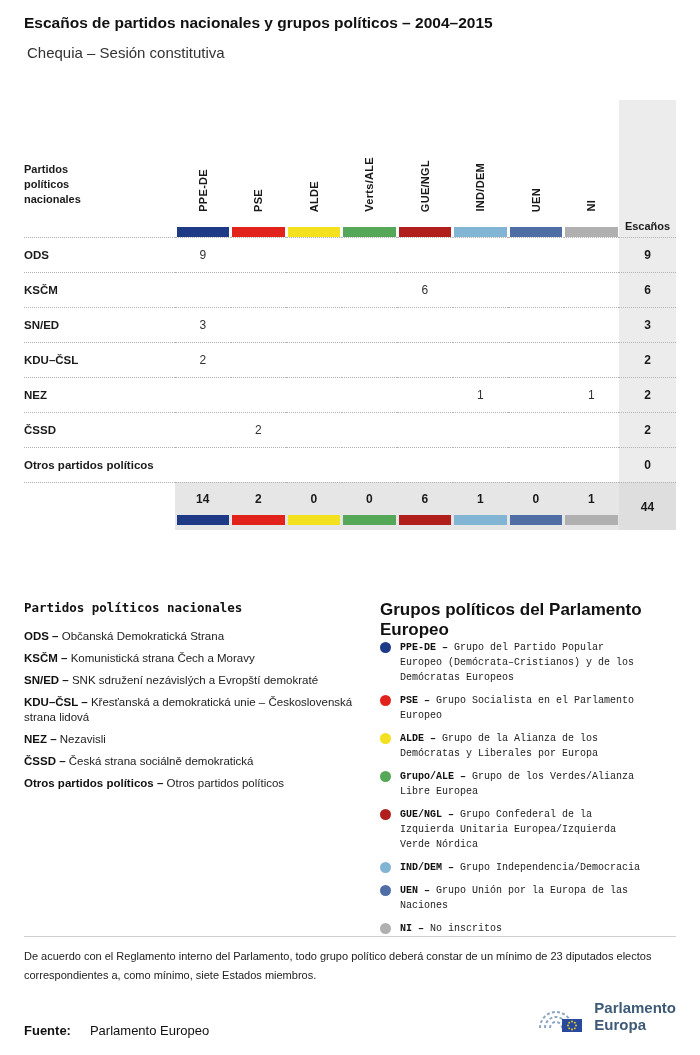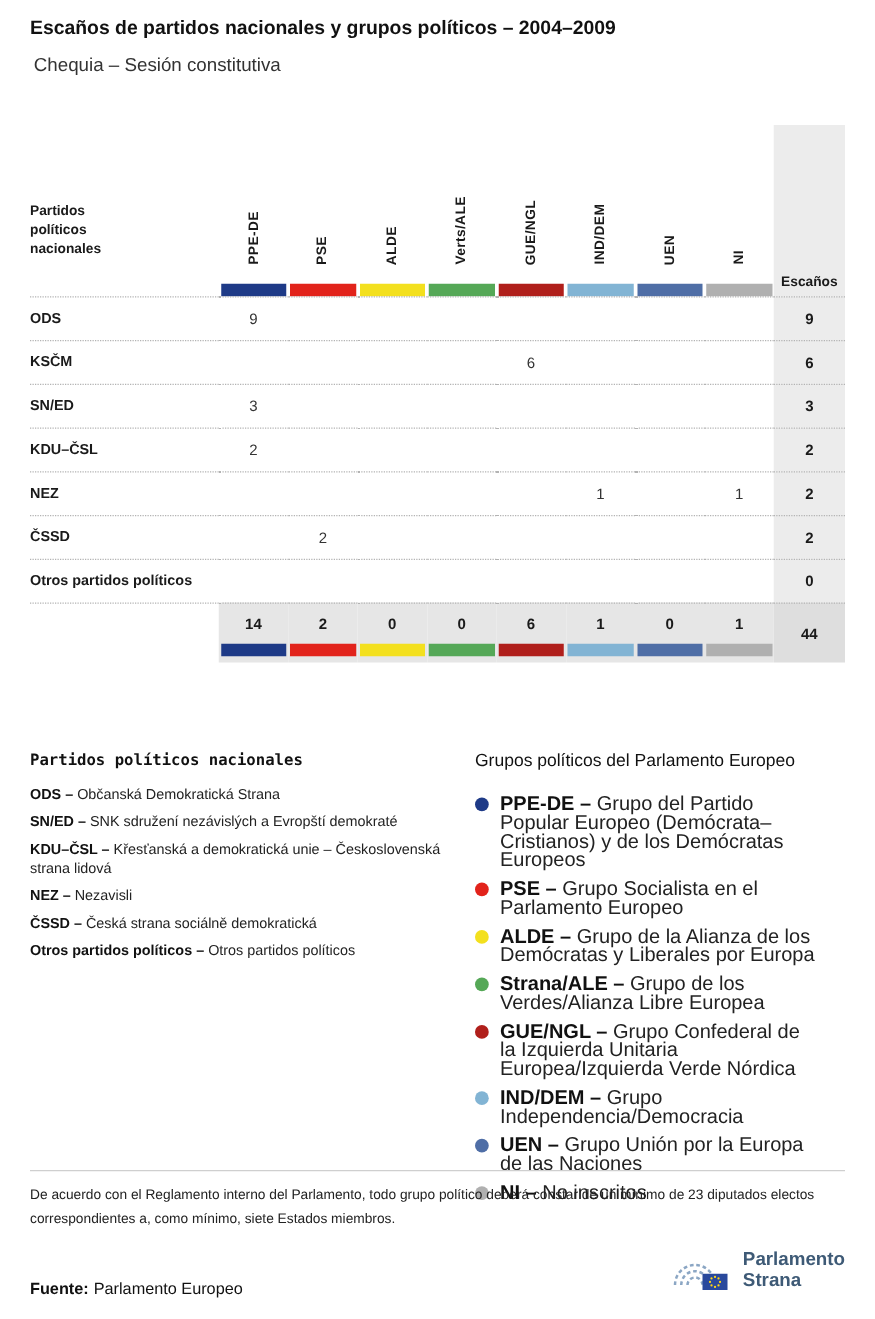--- a/index.html
+++ b/index.html
@@ -31,40 +31,40 @@
   .num{flex:1;display:flex;align-items:center;justify-content:center;font-weight:700;font-size:12px;}
   .tot .bar{margin:0 1.5px 5px;}
   .seats-tot{background:#dedede;}
 
   .legend-parties{position:absolute;left:24px;top:600px;width:330px;}
   .lp-title{font-family:"DejaVu Sans Mono",monospace;font-weight:700;font-size:12.5px;margin-bottom:14px;color:#111;}
   .lp-item{font-size:11.5px;line-height:15px;margin-bottom:7px;color:#222;}
   .lp-item b{color:#111;}
 
   .legend-groups{position:absolute;left:380px;top:600px;width:300px;}
-  .lg-title{font-weight:400;font-size:14px;margin-bottom:20px;color:#111;}
+  .lg-title{font-weight:700;font-size:17px;margin-bottom:0;color:#111;}
   .lg-item{display:flex;align-items:flex-start;margin-bottom:8px;}
   .dot{width:11px;height:11px;border-radius:50%;flex:0 0 11px;margin:2px 9px 0 0;}
-  .lg-text{font-size:16px;line-height:15px;color:#222;width:252px;}
+  .lg-text{font-size:10px;line-height:15px;color:#222;width:252px;font-family:Liberation Mono, monospace;}
   .lg-text b{color:#111;}
 
   .rule{position:absolute;left:24px;top:936px;width:652px;border-top:1px solid #cfcfcf;}
   .note{position:absolute;left:24px;top:947px;width:645px;font-size:11px;line-height:19px;color:#222;}
   .source{position:absolute;left:24px;top:1023px;font-size:13px;color:#111;}
   .source b{font-weight:700;}
-  .source span{margin-left:4px;}
+  .source span{margin-left:19px;}
   .logo{position:absolute;right:24px;top:997px;display:flex;align-items:center;}
   .logo svg{margin-right:10px;}
   .logo-text{font-weight:700;font-size:15px;line-height:17px;color:#3e5a76;}
 </style>
 </head>
 <body>
 
 <div class="page">
-  <div class="title">Escaños de partidos nacionales y grupos políticos – 2004–2009</div>
+  <div class="title">Escaños de partidos nacionales y grupos políticos – 2004–2015</div>
   <div class="subtitle">Chequia – Sesión constitutiva</div>
 
   <div class="table" id="seats-table">
       <div class="cell corner">
         <div class="corner-text">Partidos políticos nacionales</div>
       </div>
       <div class="cell th">
         <div class="rot">PPE-DE</div>
         <div class="bar" style="background: rgb(30, 58, 135);"></div>
       </div>
@@ -204,20 +204,21 @@
       </div>
       <div class="cell tot seats-tot">
         <div class="num">44</div>
       </div>
     </div>
 
   <div class="legend-parties">
     <div class="lp-title">Partidos políticos nacionales</div>
     <div id="legend-parties-list">
         <div class="lp-item"><b>ODS –</b> Občanská Demokratická Strana</div>
+        <div class="lp-item"><b>KSČM –</b> Komunistická strana Čech a Moravy</div>
         <div class="lp-item"><b>SN/ED –</b> SNK sdružení nezávislých a Evropští demokraté</div>
         <div class="lp-item"><b>KDU–ČSL –</b> Křesťanská a demokratická unie – Československá strana lidová</div>
         <div class="lp-item"><b>NEZ –</b> Nezavisli</div>
         <div class="lp-item"><b>ČSSD –</b> Česká strana sociálně demokratická</div>
         <div class="lp-item"><b>Otros partidos políticos –</b> Otros partidos políticos</div>
       </div>
   </div>
 
   <div class="legend-groups">
     <div class="lg-title">Grupos políticos del Parlamento Europeo</div>
@@ -229,21 +230,21 @@
         <div class="lg-item">
           <div class="dot" style="background: rgb(226, 35, 27);"></div>
           <div class="lg-text"><b>PSE –</b> Grupo Socialista en el Parlamento Europeo</div>
         </div>
         <div class="lg-item">
           <div class="dot" style="background: rgb(243, 224, 30);"></div>
           <div class="lg-text"><b>ALDE –</b> Grupo de la Alianza de los Demócratas y Liberales por Europa</div>
         </div>
         <div class="lg-item">
           <div class="dot" style="background: rgb(85, 168, 87);"></div>
-          <div class="lg-text"><b>Strana/ALE –</b> Grupo de los Verdes/Alianza Libre Europea</div>
+          <div class="lg-text"><b>Grupo/ALE –</b> Grupo de los Verdes/Alianza Libre Europea</div>
         </div>
         <div class="lg-item">
           <div class="dot" style="background: rgb(176, 31, 27);"></div>
           <div class="lg-text"><b>GUE/NGL –</b> Grupo Confederal de la Izquierda Unitaria Europea/Izquierda Verde Nórdica</div>
         </div>
         <div class="lg-item">
           <div class="dot" style="background: rgb(130, 180, 212);"></div>
           <div class="lg-text"><b>IND/DEM –</b> Grupo Independencia/Democracia</div>
         </div>
         <div class="lg-item">
@@ -278,16 +279,16 @@
         <circle cx="38" cy="32.5" r="0.9"></circle>
           <circle cx="35.2" cy="31.3" r="0.9"></circle>
         <circle cx="34" cy="28.5" r="0.9"></circle>
           <circle cx="35.2" cy="25.7" r="0.9"></circle>
         <circle cx="38" cy="24.5" r="0.9"></circle>
           <circle cx="40.8" cy="25.7" r="0.9"></circle>
       </g>
     </svg>
     <div class="logo-text">
       <div>Parlamento</div>
-      <div>Strana</div>
+      <div>Europa</div>
     </div>
   </div>
 </div>
 
 </body></html>

